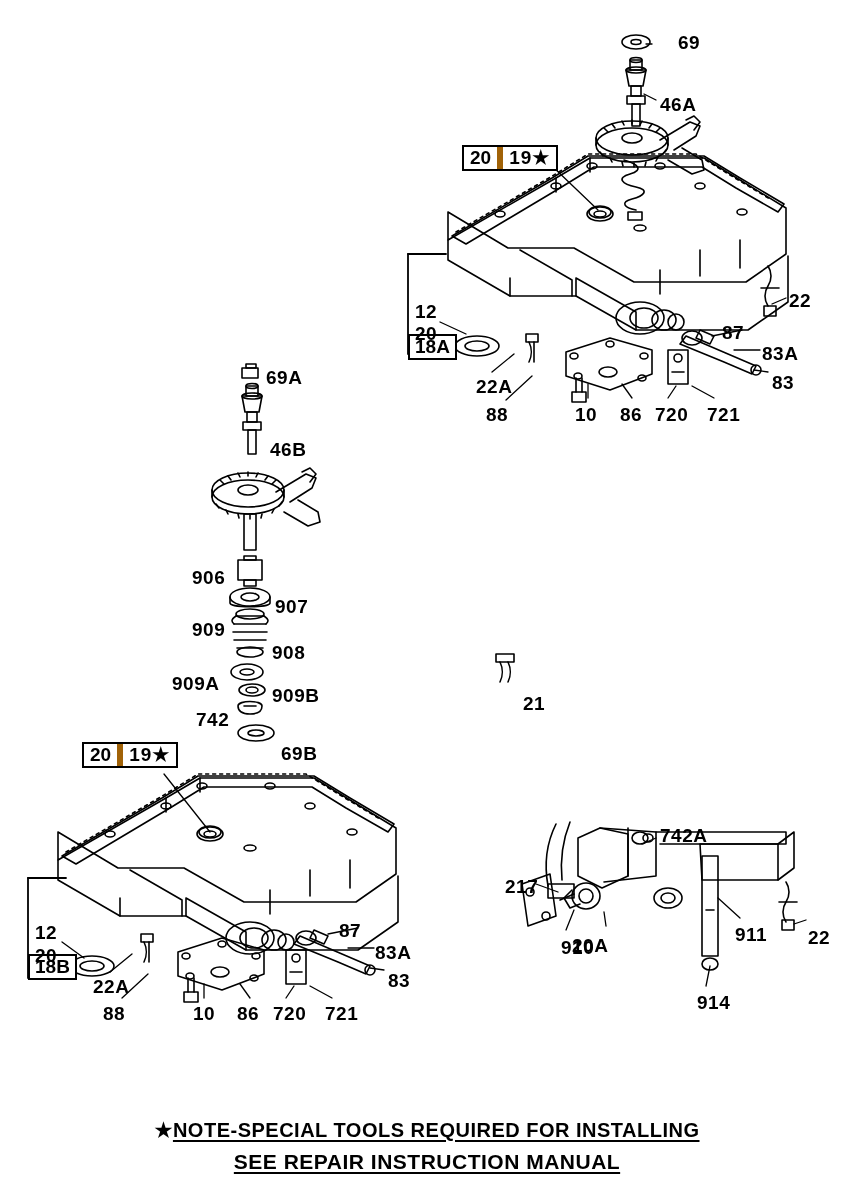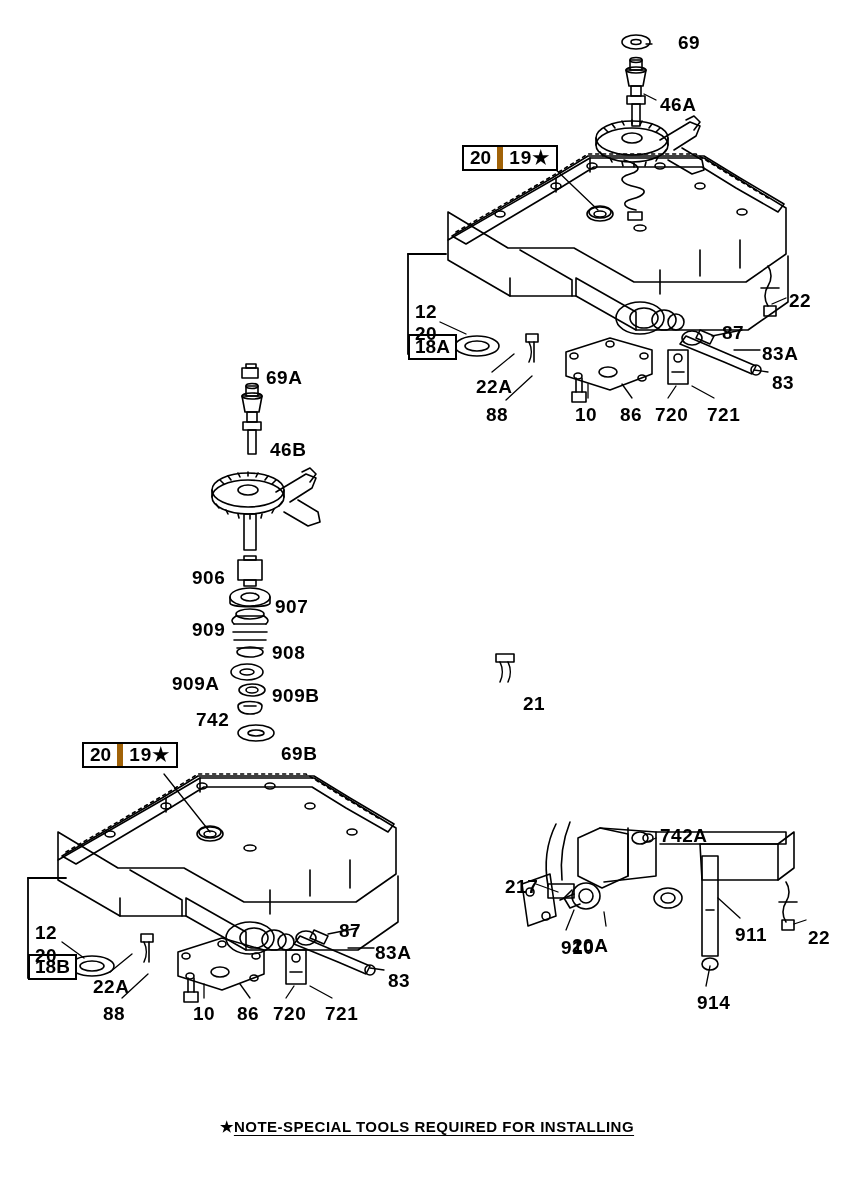--- a/index.html
+++ b/index.html
@@ -73,21 +73,21 @@
   .footer {
     position: absolute;
     left: 0;
     width: 854px;
     text-align: center;
     font-family: "Liberation Sans", sans-serif;
     font-weight: bold;
     color: #000;
   }
   .footer .l1 {
-    font-size: 15px;
+    font-size: 20px;
     letter-spacing: 0.5px;
   }
   .footer .l2 {
     font-size: 21px;
     letter-spacing: 0.5px;
   }
   .ul {
     text-decoration: underline;
     text-underline-offset: 3px;
   }
@@ -473,15 +473,18 @@
   <div class="lbl n" style="left:561px; top:938px;">910</div>
   <div class="lbl n" style="left:572px; top:936px;">20A</div>
   <div class="lbl n" style="left:735px; top:925px;">911</div>
   <div class="lbl n" style="left:808px; top:928px;">22</div>
   <div class="lbl n" style="left:697px; top:993px;">914</div>
 
   <div class="footer" style="top:1118px;">
     <div class="l1">
       <span>★</span><span class="ul">NOTE-SPECIAL TOOLS REQUIRED   FOR INSTALLING</span>
     </div>
+    <div class="l2" style="margin-top:8px;">
+      <span class="ul">SEE REPAIR INSTRUCTION MANUAL</span>
+    </div>
   </div>
 
 </div>
 
 </body></html>

